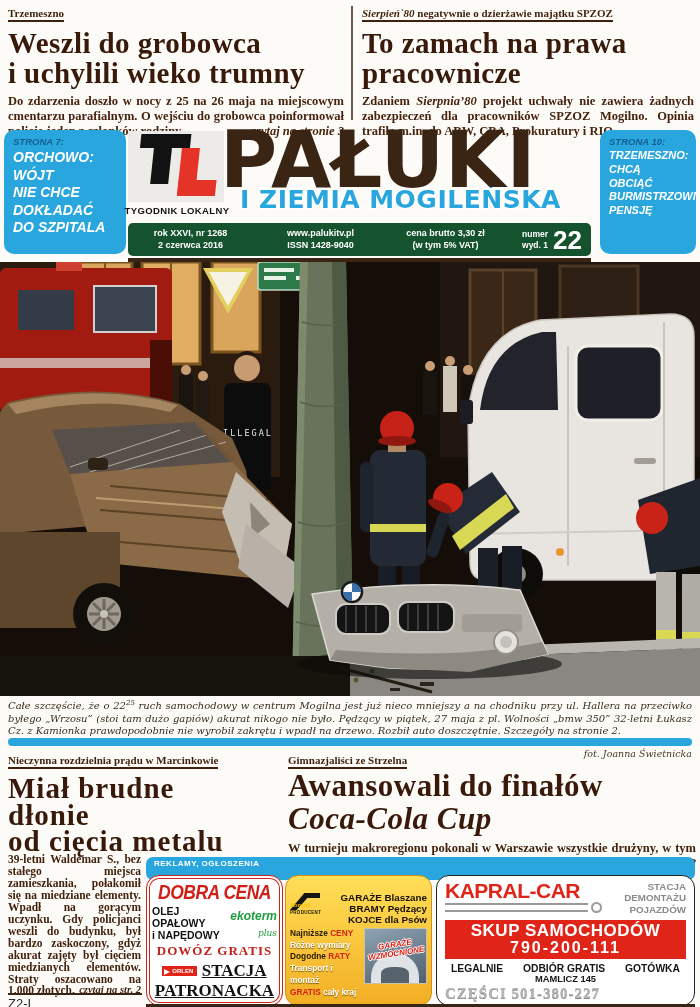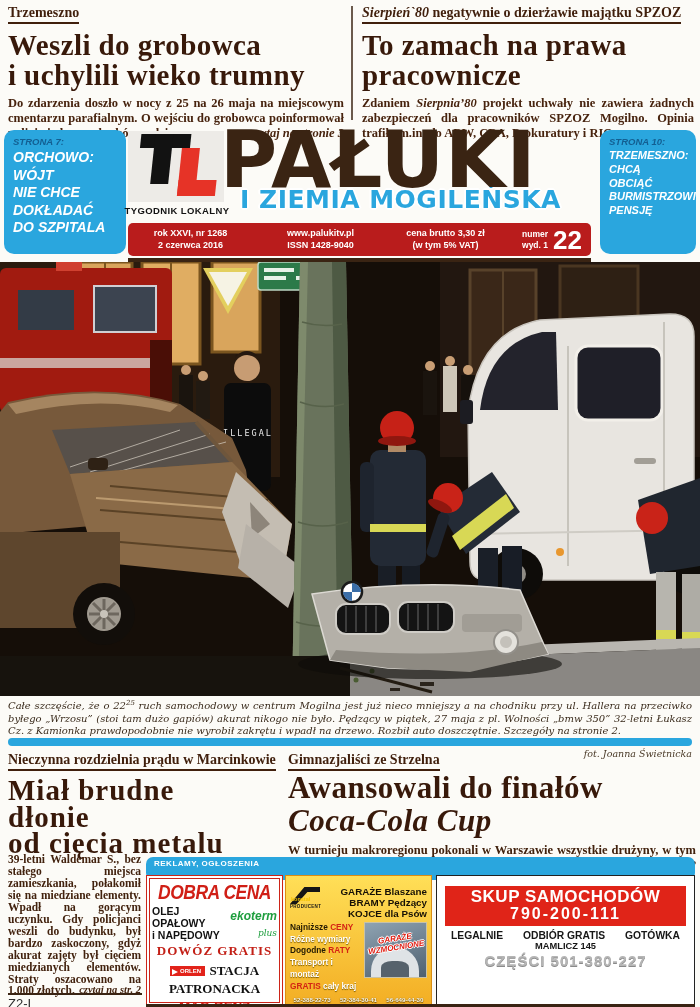--- a/index.html
+++ b/index.html
@@ -1,78 +1,78 @@
 <!DOCTYPE html>
 <html lang="pl"><head>
 <meta charset="utf-8">
 <style>
   html,body{margin:0;padding:0;}
   .page{position:relative;width:700px;height:1007px;background:#fcfbf7;overflow:hidden;
         font-family:"Liberation Serif",serif;color:#40220f;}
   .abs{position:absolute;}
 
   
-  .kicker{display:inline-block;font-weight:bold;font-size:14px;color:#401f0c;
+  .kicker{display:inline-block;font-weight:bold;font-size:11px;color:#401f0c;
           border-bottom:2px solid #401f0c;padding-bottom:1px;}
   .kicker .it{font-style:italic;}
   .headline{font-weight:bold;color:#38190a;font-size:29px;line-height:1.04;letter-spacing:.4px;margin:6px 0 6px;}
   .lead{font-weight:bold;font-size:12.5px;line-height:1.2;text-align:justify;color:#47230e;}
   .more{font-style:italic;float:right;font-weight:bold;}
   .vdivider{width:1.5px;background:#6b5a4c;}
 
   
   .promo{background:#2aa6de;border-radius:10px;color:#fff;
          font-family:"Liberation Sans",sans-serif;font-weight:bold;font-style:italic;padding:6px 9px;box-sizing:border-box;}
   .promo .plabel{color:#135f92;font-size:9.5px;margin-bottom:2px;}
   .promo .pline{line-height:1.25;}
   .logo-box{background:#edebe7;}
   .lg{position:absolute;transform:skewX(-6deg);}
   .lg div{position:absolute;}
   .logo-sub{font-family:"Liberation Sans",sans-serif;font-weight:bold;font-size:9.5px;color:#121212;letter-spacing:.4px;}
   .mast-title{font-family:"DejaVu Sans",sans-serif;font-weight:bold;font-size:78px;line-height:1;
               color:#3a2413;letter-spacing:1px;}
   .mast-sub{font-family:"DejaVu Sans",sans-serif;font-weight:bold;font-size:25px;color:#2aa6de;letter-spacing:.5px;
             text-shadow:-2px 0 #fff,2px 0 #fff,0 -2px #fff,0 2px #fff,-1px -1px #fff,1px 1px #fff,1px -1px #fff,-1px 1px #fff;}
-  .info-bar{background:#b91c1c;border-radius:5px;color:#fff;display:flex;align-items:center;
+  .info-bar{background:#14532d;border-radius:5px;color:#fff;display:flex;align-items:center;
             font-family:"Liberation Sans",sans-serif;font-weight:bold;font-size:9px;line-height:1.25;}
   .info-bar .col{text-align:center;}
   .bignum{font-size:26px;line-height:1;}
   .dark-rule{background:#3a2413;}
 
   
   .caption{font-family:"DejaVu Serif",serif;font-style:italic;font-size:10px;line-height:1.22;
            color:#3a2b1c;text-align:justify;}
   .credit{font-family:"DejaVu Serif",serif;font-style:italic;font-size:9.5px;color:#4a3a28;margin-top:24px;}
   .blue-bar{background:#2aa6de;border-radius:4px;}
 
   
   .headline2{font-weight:bold;color:#38190a;font-size:29px;line-height:.92;letter-spacing:1px;}
   .body-sm{font-weight:bold;font-size:11.5px;line-height:1.04;text-align:justify;color:#42220e;}
   .body-md{font-weight:bold;font-size:12.5px;line-height:1.2;text-align:justify;color:#42220e;}
   .code{font-size:13px;color:#2c2c2c;font-family:Liberation Sans, sans-serif;}
 
   
   .ads-bar{background:#2aa6de;border-radius:7px;color:#fff;font-family:"Liberation Sans",sans-serif;
            font-weight:bold;font-size:8px;line-height:13px;padding-left:10px;letter-spacing:.5px;box-sizing:border-box;}
-  .ad{box-sizing:border-box;background:#fff;font-family:"Liberation Sans",sans-serif;}
+  .ad{box-sizing:border-box;background:#fff;font-family:"Liberation Sans",sans-serif;border-radius:13px;}
   .ad1{border:1px solid #cc2418;box-shadow:inset 0 0 0 2px #fff,inset 0 0 0 3px #cc2418;
        padding:6px 5px 3px;text-align:center;}
   .dobra{color:#d01f16;font-weight:bold;font-style:italic;font-size:17.5px;letter-spacing:-.5px;transform:scaleY(1.15);}
   .olej{font-weight:bold;font-size:10.5px;line-height:1.15;color:#111;text-align:left;}
   .ekoterm{color:#1e9e3e;font-weight:bold;font-style:italic;font-size:12px;}
   .ekoplus{color:#1e9e3e;font-family:"DejaVu Serif",serif;font-style:italic;font-size:9px;}
   .dowoz{font-family:"Liberation Serif",serif;color:#c32017;font-weight:bold;font-size:13px;letter-spacing:1px;margin-top:2px;}
   .orlen-chip{display:inline-block;background:#e2231a;color:#fff;font-weight:bold;font-size:6px;
               padding:2px 4px 2px 10px;position:relative;vertical-align:middle;}
   .orlen-chip i{position:absolute;left:2px;top:3px;width:0;height:0;border-left:6px solid #fff;
                 border-top:3px solid transparent;border-bottom:3px solid transparent;}
-  .stacja{font-family:"Liberation Serif",serif;font-weight:bold;font-size:13px;color:#111;vertical-align:middle;}
+  .stacja{font-family:"Liberation Serif",serif;font-weight:bold;font-size:17px;color:#111;vertical-align:middle;text-decoration:underline;}
   .magbenz{color:#d01f16;font-weight:bold;font-size:13.5px;letter-spacing:-.2px;margin-top:2px;}
 
-  .ad2{background:linear-gradient(#ffdf57,#f3ae24);border:1px solid #d98d14;padding:11px 4px;}
+  .ad2{background:linear-gradient(#ffdf57,#f3ae24);border:1px solid #d98d14;padding:17px 4px;}
   .k-logo{position:relative;width:30px;height:17px;}
   .k-roof{position:absolute;inset:0;background:#151515;clip-path:polygon(0 100%,48% 0,100% 0,100% 30%,58% 30%,22% 100%);}
   .k-k{position:absolute;left:1px;top:4px;color:#f5c400;font-weight:bold;font-size:10px;}
   .k-prod{font-size:4.5px;font-weight:bold;color:#151515;letter-spacing:.3px;}
   .k-head{font-weight:bold;font-size:9.8px;line-height:1.12;color:#161005;text-align:right;}
   .k-feat{font-weight:bold;font-size:8.3px;line-height:1.42;color:#241a02;}
   .k-feat .red{color:#d42314;}
   .k-feat .white{color:#fff;text-shadow:0 1px 1px #7a5a00;}
   .k-photo{background:linear-gradient(160deg,#8fa3b2,#4e6070);border:1px solid #c8c2a8;overflow:hidden;}
   .k-arch{position:absolute;left:6px;bottom:0;width:48px;height:30px;background:#dfe3e6;
@@ -90,22 +90,22 @@
   .kapral-brand{color:#e02418;font-weight:bold;font-size:21px;line-height:.95;letter-spacing:-.5px;}
   .kapral-lines{height:5px;border-top:2px solid #9a9a9a;border-bottom:2px solid #9a9a9a;margin-top:2px;position:relative;}
   .kapral-ring{position:absolute;right:-14px;top:-3px;width:7px;height:7px;border:2.5px solid #9a9a9a;border-radius:50%;background:#fff;}
   .kapral-tag{color:#8a8a8a;font-weight:bold;font-size:9.8px;line-height:1.15;text-align:right;}
   .kapral-banner{background:#e02418;color:#fff;text-align:center;margin-top:5px;padding:2px 0 3px;}
   .kapral-banner .b1{font-weight:bold;font-size:17px;line-height:1.05;letter-spacing:.5px;}
   .kapral-banner .b2{font-weight:bold;font-size:16px;line-height:1.05;letter-spacing:2px;text-align:center;}
   .kapral-feats{display:flex;justify-content:space-between;font-weight:bold;font-size:10.3px;color:#161616;
                 margin-top:4px;padding:0 6px;}
   .kapral-addr{text-align:center;font-weight:bold;font-size:9.3px;color:#161616;}
-  .kapral-parts{text-align:center;font-weight:bold;font-size:15px;letter-spacing:1px;color:#b5b5b5;
-                text-shadow:0 1px 0 #8a8a8a;margin-top:1px;}
+  .kapral-parts{font-weight:bold;font-size:15px;letter-spacing:1px;color:#b5b5b5;
+                text-shadow:0 1px 0 #8a8a8a;margin-top:1px;font-family:Liberation Serif, serif;}
 </style>
 </head>
 <body>
 
 <div class="page">
 
   <div class="abs" style="left:8px;top:3px;width:336px;">
     <span class="kicker">Trzemeszno</span>
     <div class="headline">
       <span>Weszli do grobowca</span><br>
@@ -457,20 +457,32 @@
         <span>61-812-54-69</span>
         <span>63-279-62-25</span>
       <span>67-345-65-18</span>
         <span>509-574-644</span>
         <span>509-058-388</span>
     </div>
 
   </div>
 
   <div class="abs ad ad3" style="left:436px;top:875px;width:259px;height:131px;">
+    <div class="kapral-row">
+      <div style="width:150px;">
+        <div class="kapral-brand">KAPRAL-CAR</div>
+        <div class="kapral-lines">
+            <span class="kapral-ring"></span>
+          </div>
+      </div>
+      <div class="kapral-tag">
+        <div>STACJA DEMONTAŻU</div>
+        <div>POJAZDÓW</div>
+      </div>
+    </div>
     <div class="kapral-banner">
       <div class="b1">SKUP SAMOCHODÓW</div>
       <div class="b2">790-200-111</div>
     </div>
     <div class="kapral-feats">
       <span>LEGALNIE</span>
       <span>ODBIÓR GRATIS</span>
       <span>GOTÓWKA</span>
     </div>
     <div class="kapral-addr">MAMLICZ 145</div>

